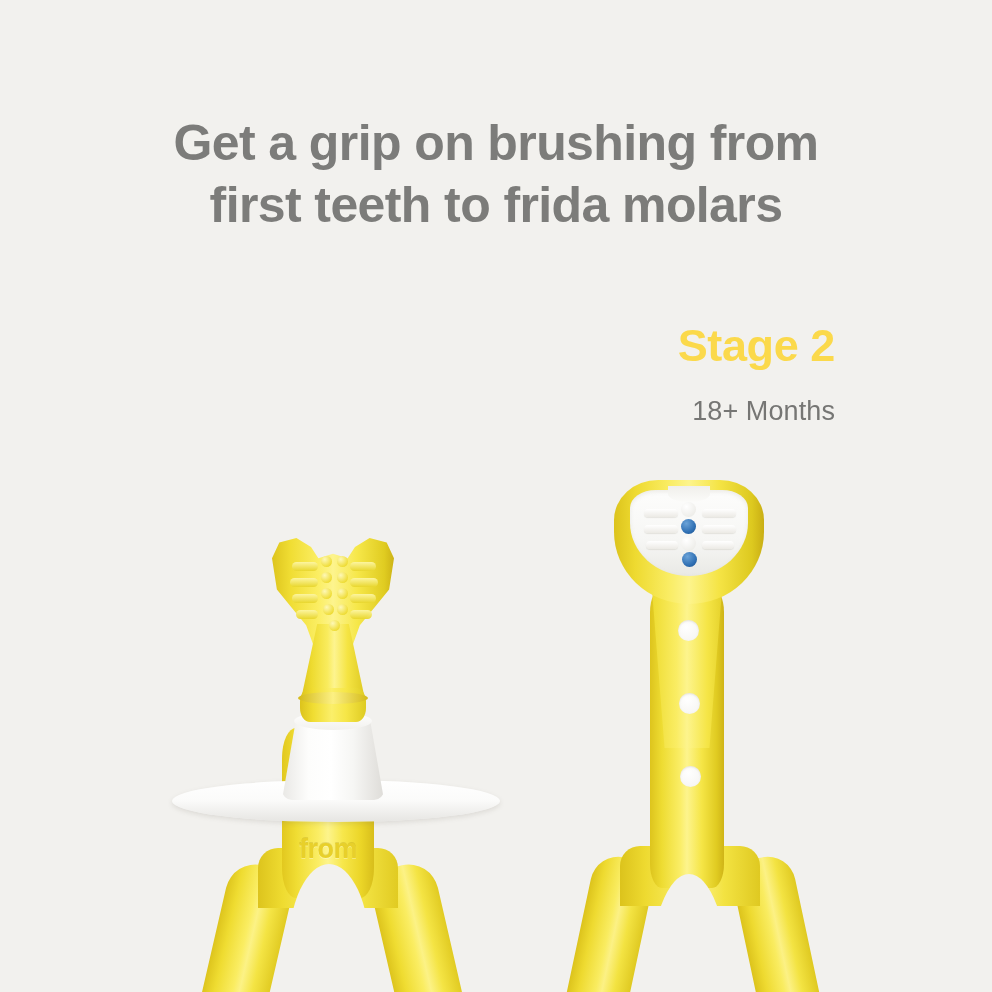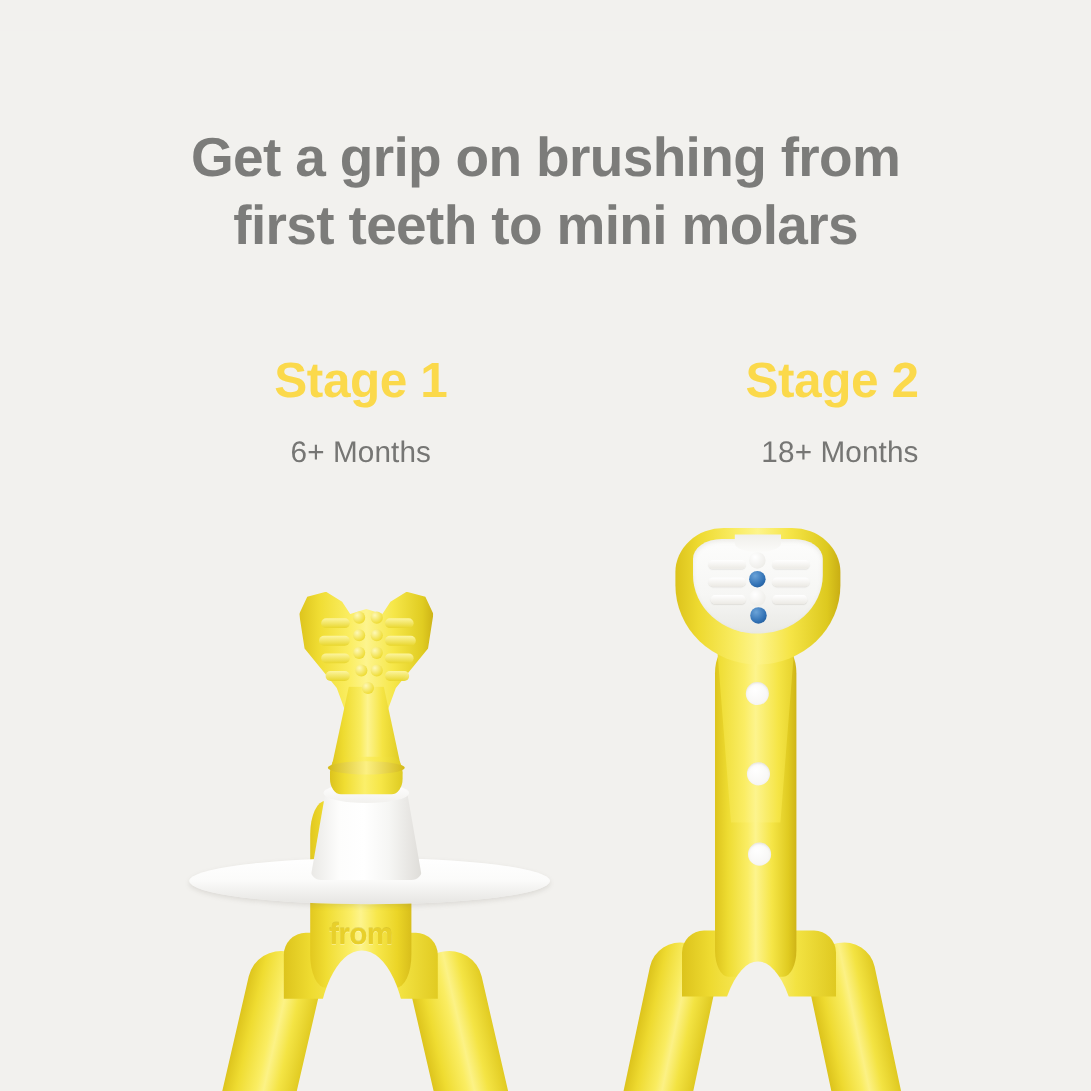--- a/index.html
+++ b/index.html
@@ -369,27 +369,23 @@
     z-index: 9;
   }
 </style>
 </head>
 <body>
 
 <div class="stage-canvas">
 
   <div class="headline">
     <span class="headline-line">Get a grip on brushing from</span>
-    <span class="headline-line">first teeth to mini molars</span>
+    <span class="headline-line">first teeth to frida molars</span>
   </div>
 
-  <div class="stage-col col-1">
-    <div class="stage-title">Stage 1</div>
-    <div class="stage-sub">6+ Months</div>
-  </div>
 
   <div class="stage-col col-2">
     <div class="stage-title">Stage 2</div>
     <div class="stage-sub">18+ Months</div>
   </div>
 
   <div class="product s1">
 
     <div class="s1-leg left"></div>
     <div class="s1-leg right"></div>

